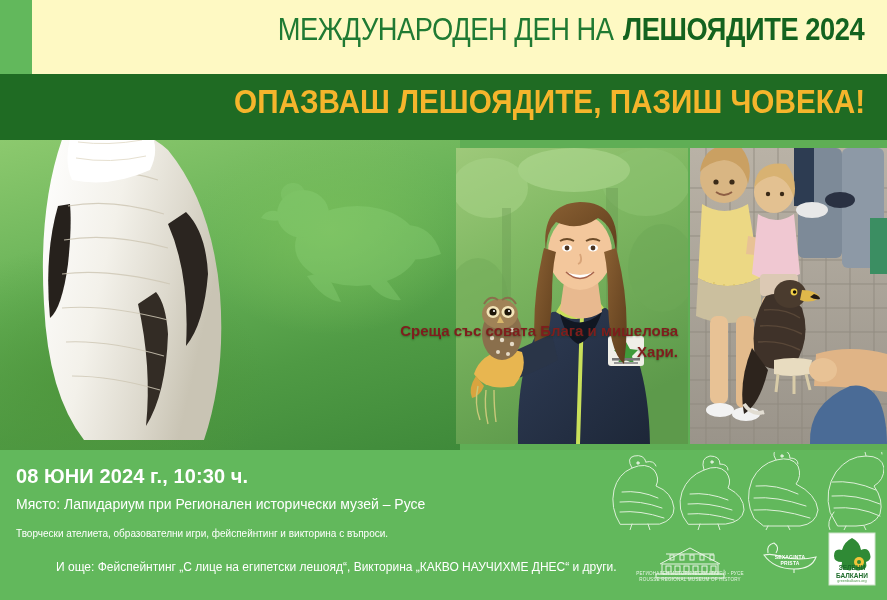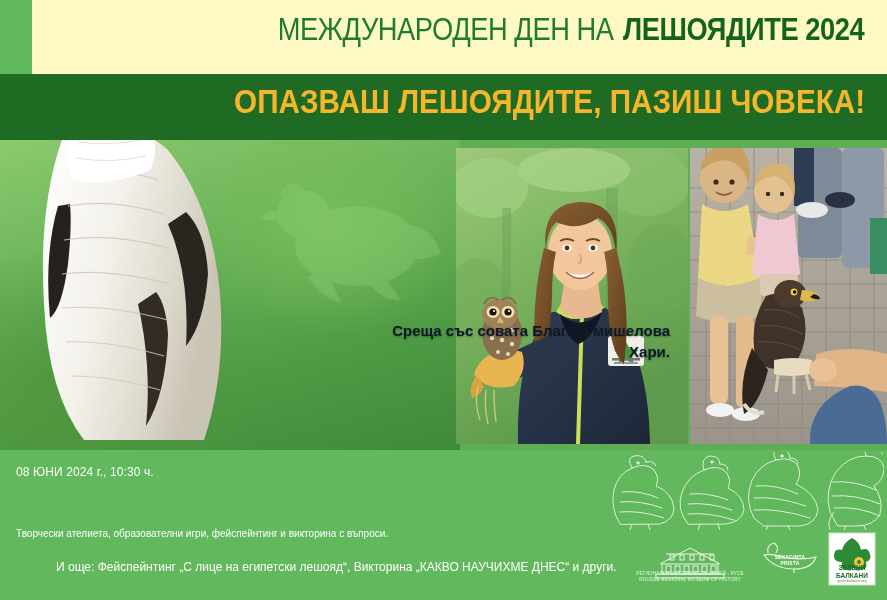--- a/index.html
+++ b/index.html
@@ -129,22 +129,22 @@
     overflow: hidden;
   }
   .photo-kids svg { width: 100%; height: 100%; display: block; }
 
   
   .caption-block {
     position: absolute;
     left: 390px; top: 180px;
     width: 300px;
     text-align: right;
-    color: #0f172a;
-    padding-right: 20px;
+    color: #7f1d1d;
+    padding-right: 12px;
     box-sizing: border-box;
   }
   .caption-a, .caption-b {
     font-size: 15px;
     font-weight: 700;
     line-height: 1.42;
     text-shadow: 0 1px 2px rgba(20,60,20,.45);
   }
   .caption-b { margin-top: 16px; }
 
@@ -153,22 +153,22 @@
     position: absolute;
     left: 0; top: 450px;
     width: 887px; height: 150px;
     background: #62b85c;
     overflow: hidden;
   }
   .info-date {
     position: absolute;
     left: 16px; top: 15px;
     color: #ffffff;
-    font-size: 12px;
-    font-weight: 400;
+    font-size: 20px;
+    font-weight: 700;
     letter-spacing: .1px;
     white-space: nowrap;
   }
   .info-place {
     position: absolute;
     left: 16px; top: 46px;
     color: #ffffff;
     font-size: 14px;
     font-weight: 400;
     white-space: nowrap;
@@ -520,20 +520,21 @@
     </div>
 
     <div class="caption-block">
       <div class="caption-a">Среща със совата Блага и мишелова Хари.</div>
     </div>
   </div>
 
   <div class="band-info">
 
     <div class="info-date">08 ЮНИ 2024 г., 10:30 ч.</div>
+    <div class="info-place">Място: Лапидариум при Регионален исторически музей – Русе</div>
     <div class="info-activities">Творчески ателиета, образователни игри, фейспейнтинг и викторина с въпроси.</div>
     <div class="info-more">И още: Фейспейнтинг „С лице на египетски лешояд“, Викторина  „КАКВО НАУЧИХМЕ ДНЕС“ и други.</div>
 
     <div class="lineart">
       <svg viewBox="0 0 282 78" xmlns="http://www.w3.org/2000/svg">
         <g fill="none" stroke="#e4f2df" stroke-width="1" stroke-linecap="round" opacity=".95">
 
           <path d="M18 72 Q8 56 12 38 Q16 22 30 16 Q44 10 52 18 Q58 26 54 34 Q70 40 72 56 Q72 68 58 72 Z"></path>
           <path d="M30 16 Q24 6 32 4 Q42 2 44 10"></path>
           <path d="M44 10 Q52 8 54 14"></path>

